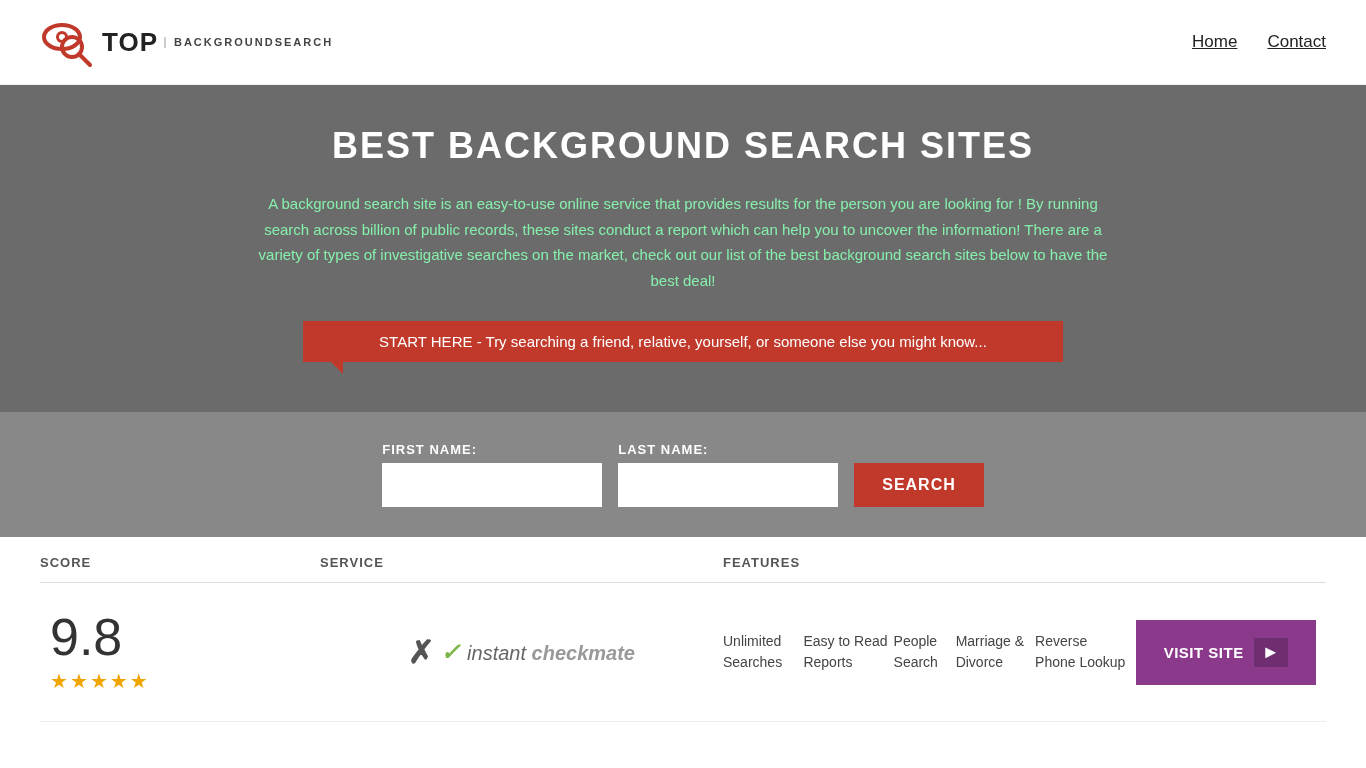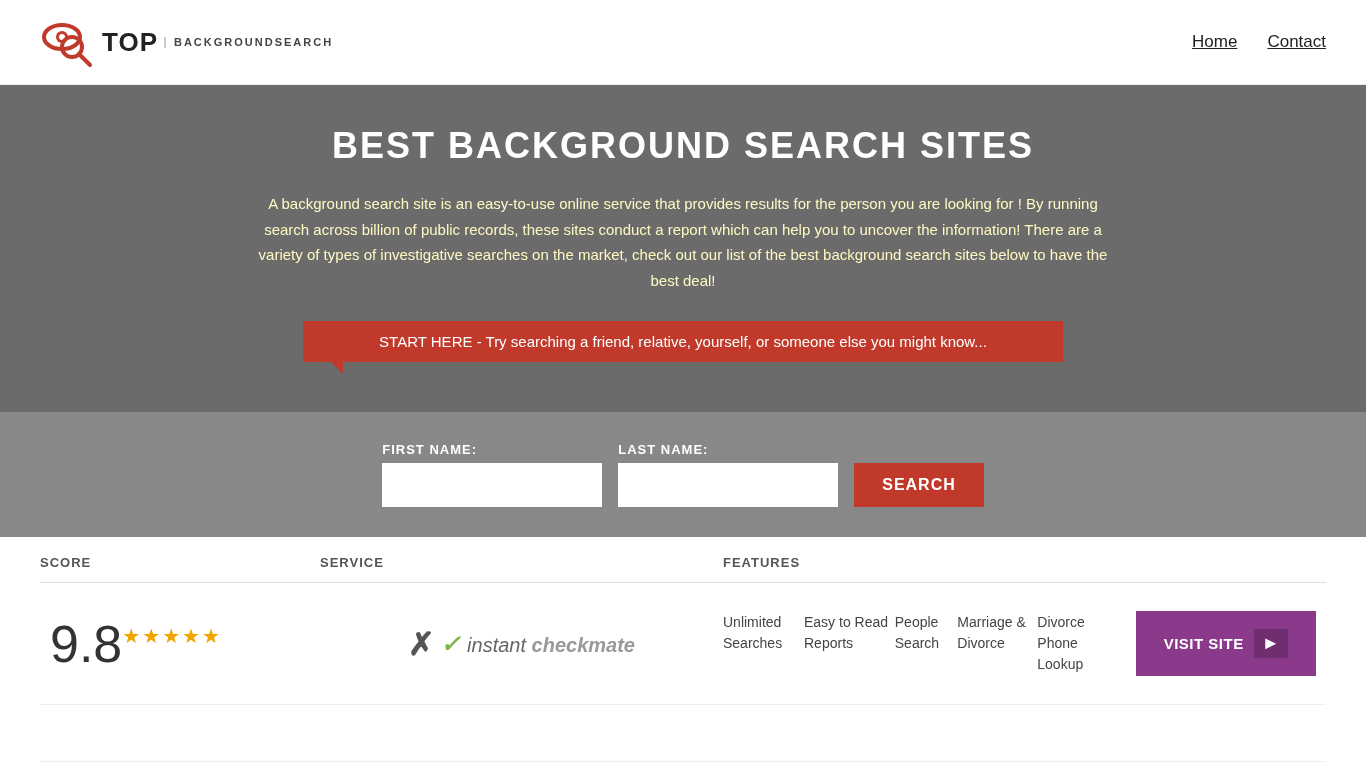--- a/index.html
+++ b/index.html
@@ -74,21 +74,21 @@
       font-weight: 900;
       letter-spacing: 2px;
       color: #fff;
       margin-bottom: 24px;
     }
     .hero p {
       font-size: 15px;
       line-height: 1.7;
       max-width: 860px;
       margin: 0 auto 28px;
-      color: #fef9c3;
+      color: #86efac;
     }
     .cta-banner {
       background: #c0392b;
       color: #fff;
       padding: 12px 28px;
       font-size: 15px;
       max-width: 760px;
       margin: 0 auto 0;
       position: relative;
     }
@@ -160,21 +160,21 @@
     }
     .table-row {
       display: grid;
       grid-template-columns: 280px 1fr 1fr 200px;
       padding: 28px 0;
       border-bottom: 1px solid #eee;
       align-items: center;
     }
     .score-cell {
       display: flex;
-      flex-direction: row;
+      flex-direction: column;
       align-items: flex-start;
       padding-left: 10px;
     }
     .score-number {
       font-size: 52px;
       font-weight: 300;
       color: #333;
       line-height: 1;
     }
     .stars {
@@ -315,21 +315,21 @@
           <span style="color:#7ab648; font-style:italic; font-size:24px;">✓</span>
           <span style="font-size:20px; color:#666; font-style:italic; font-weight:normal;">instant </span><span style="font-size:20px; color:#999; font-style:italic; font-weight:bold;">checkmate</span>
         </span>
       </div>
     </div>
     <div class="features-cell">
       <span>Unlimited Searches</span>
       <span>Easy to Read Reports</span>
       <span>People Search</span>
       <span>Marriage &amp; Divorce</span>
-      <span>Divorce Phone Lookup</span>
+      <span>Reverse Phone Lookup</span>
     </div>
     <div class="visit-cell">
       <button class="visit-btn">
         <span>VISIT SITE</span>
         <span class="arrow">►</span>
       </button>
     </div>
   </div>
 
   <div class="table-row">

